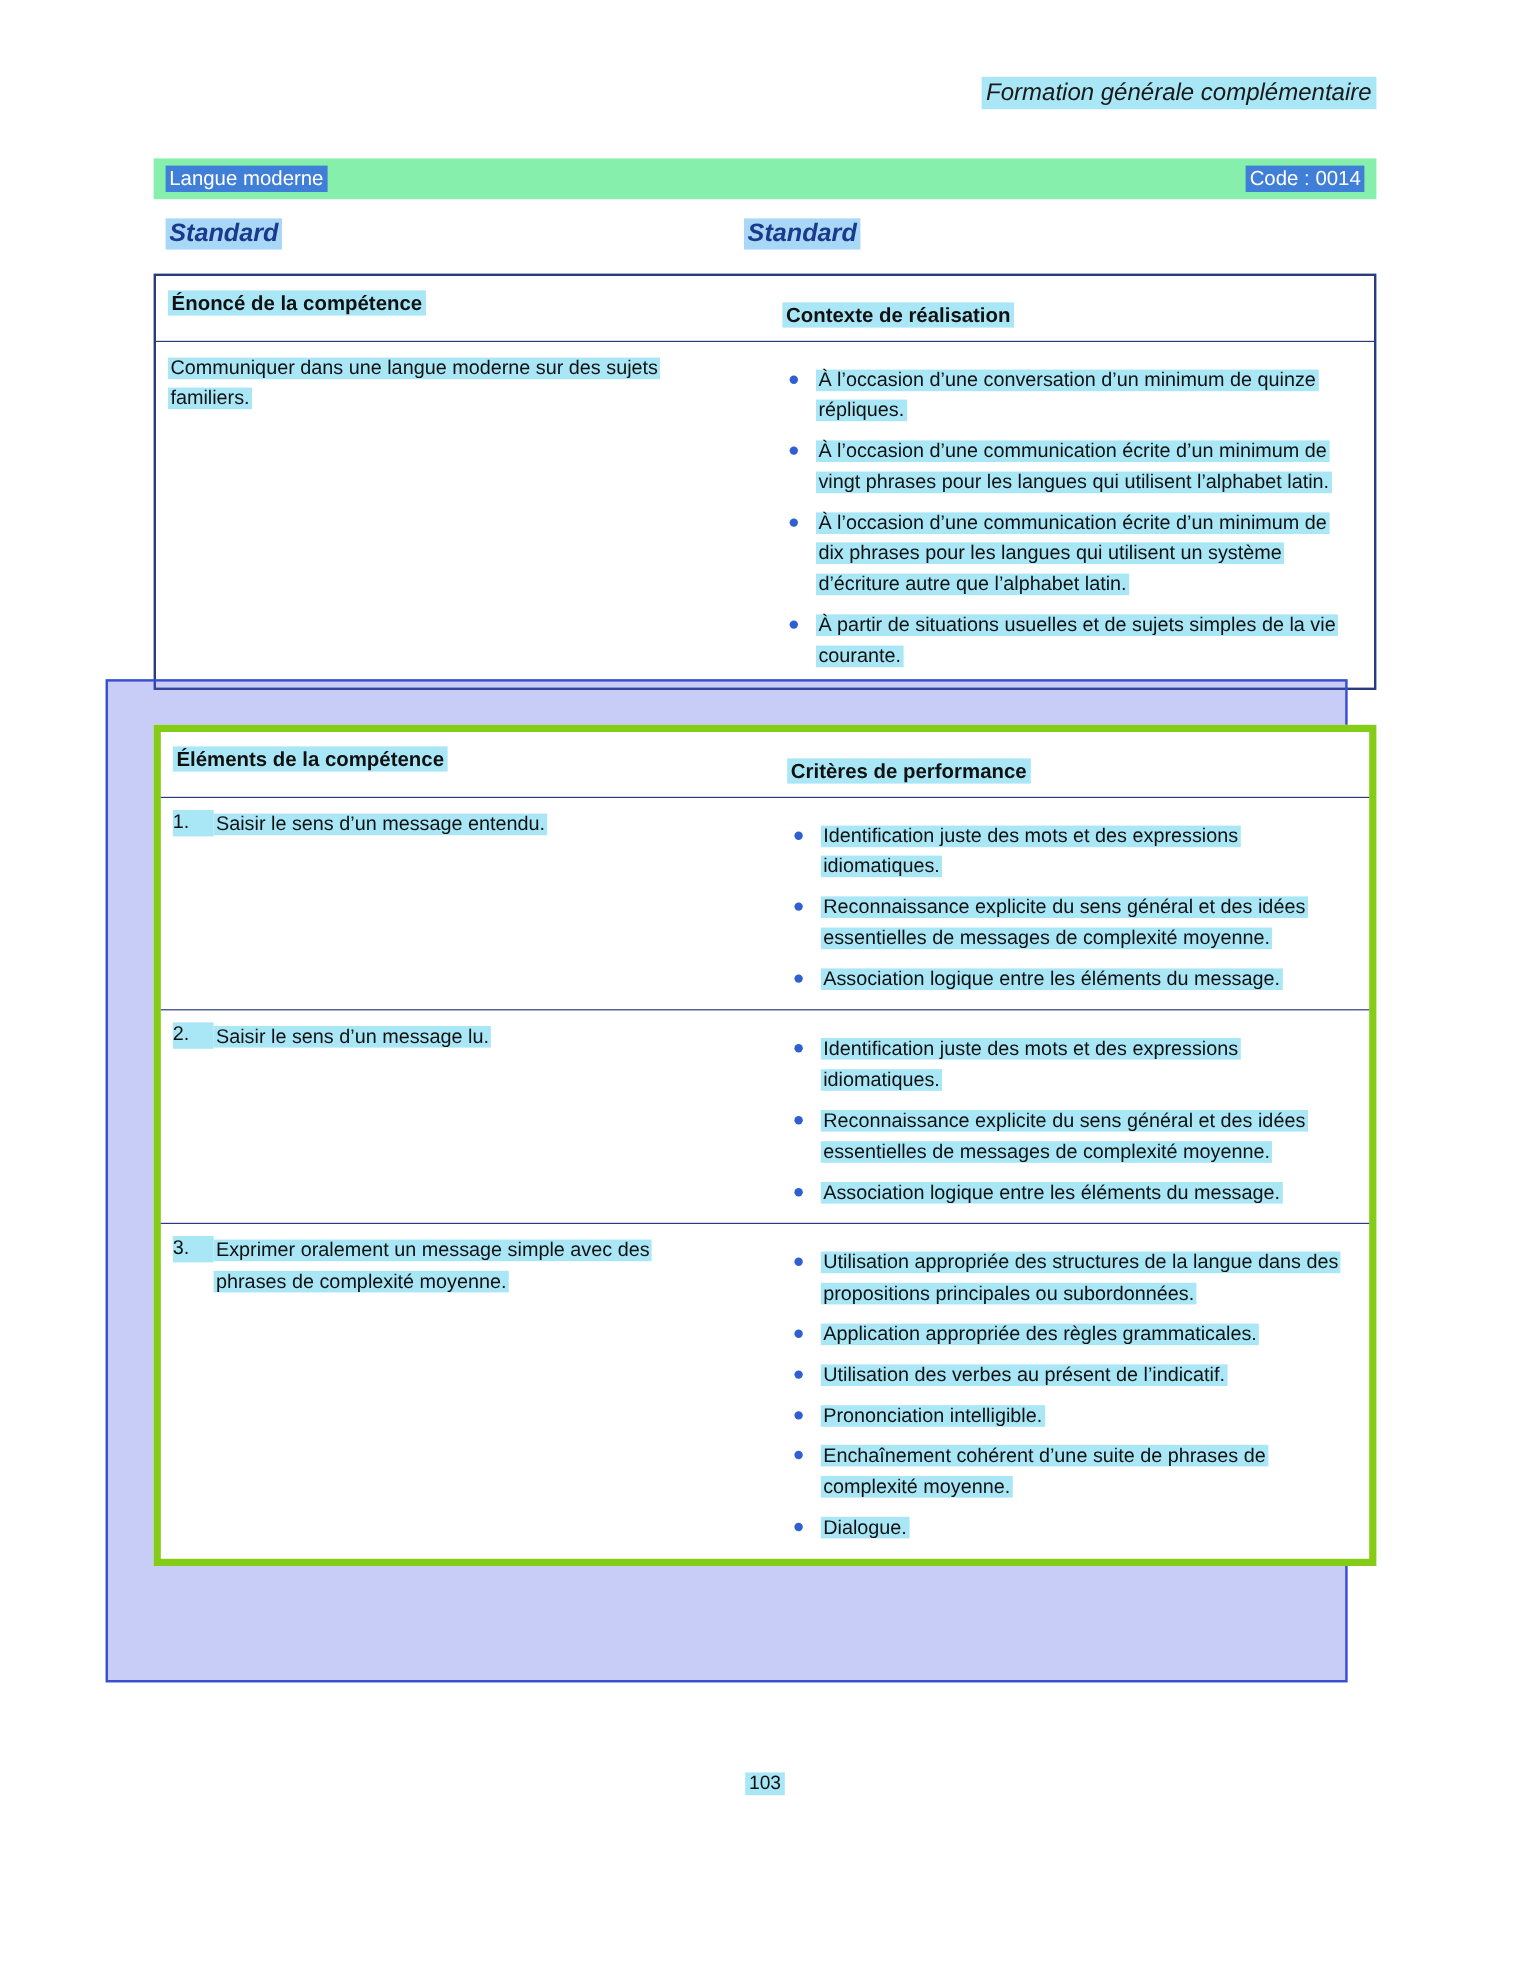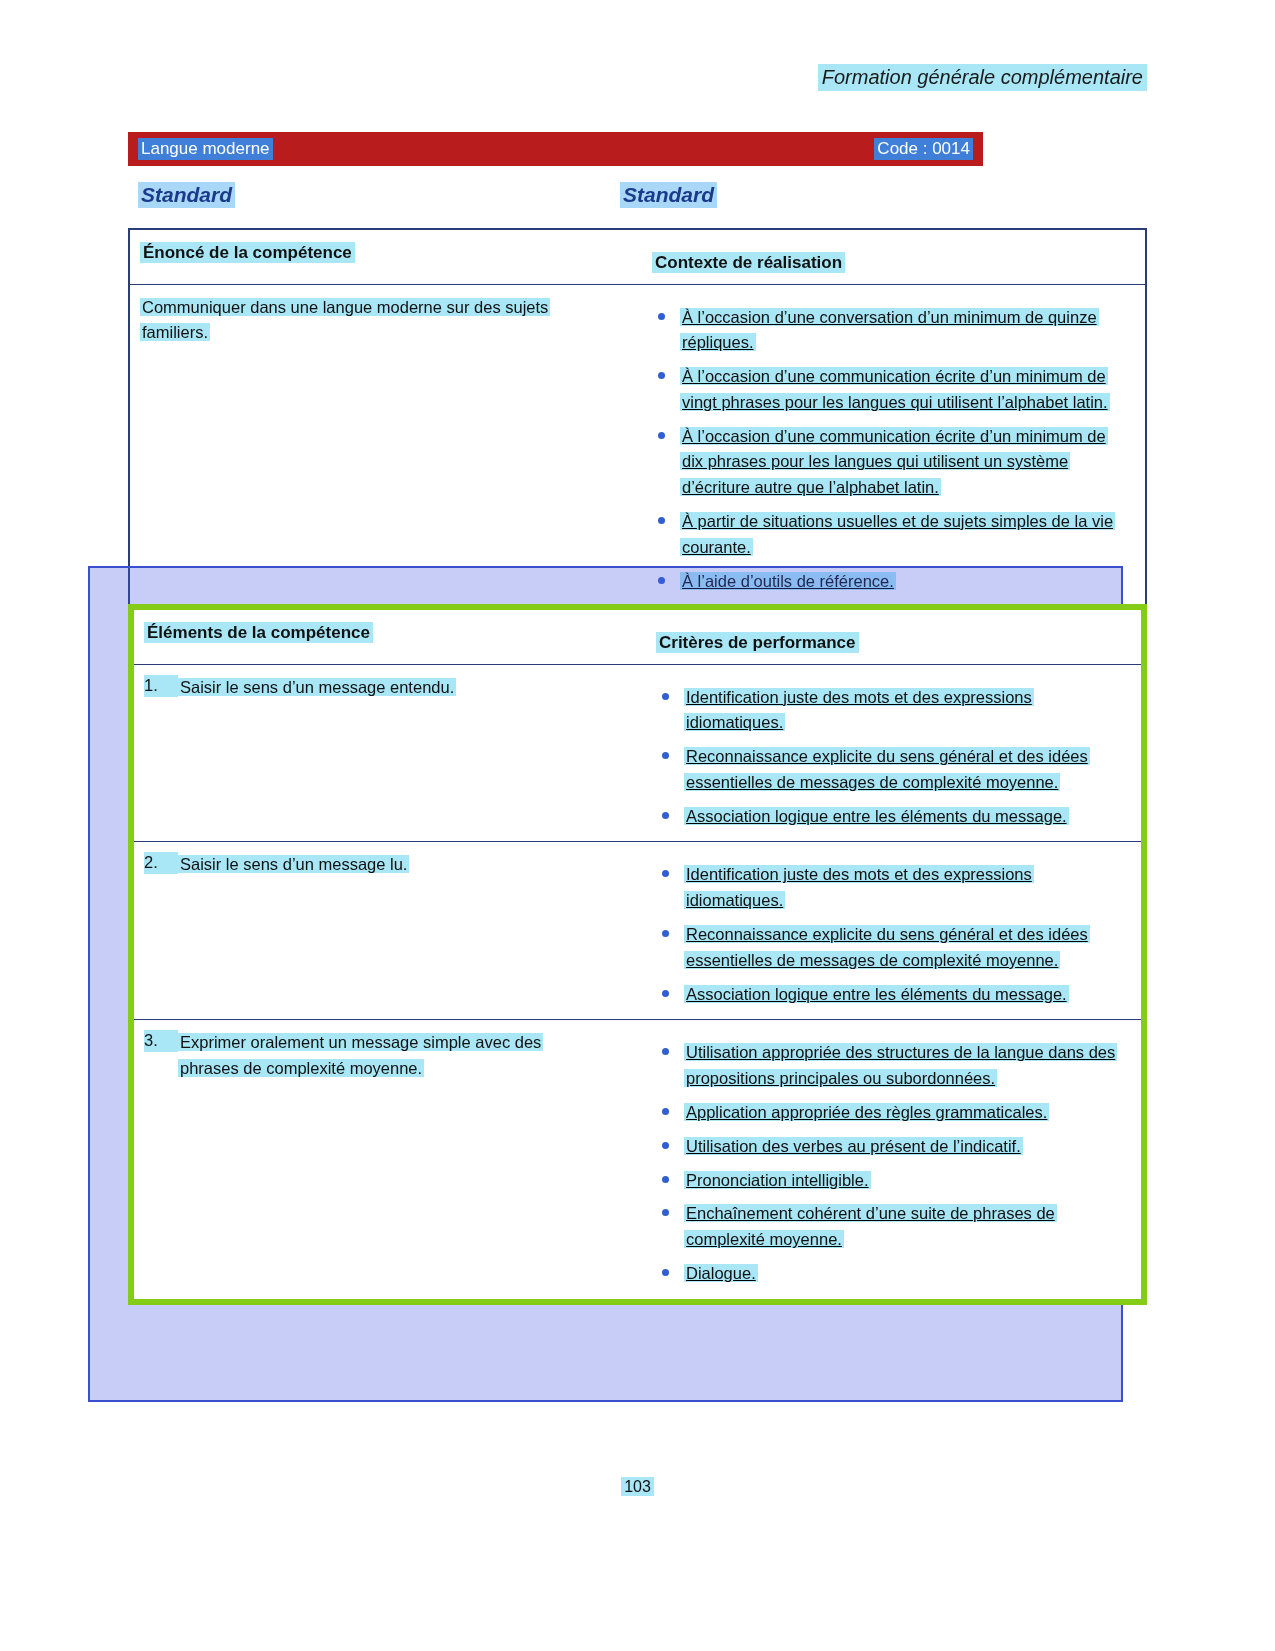--- a/index.html
+++ b/index.html
@@ -26,23 +26,23 @@
     background: #a9e7f7;
     padding: 2px 4px;
     white-space: nowrap;
   }
 
   
   .title-bar {
     position: absolute;
     left: 128px;
     top: 132px;
-    width: 855px;
+    width: 1019px;
     height: 34px;
-    background: #b91c1c;
+    background: #86efac;
     display: flex;
     align-items: center;
     justify-content: space-between;
     box-sizing: border-box;
     padding: 0 10px;
   }
   .title-bar .tb-text {
     font-size: 17px;
     color: #ffffff;
     background: #3f7fd8;
@@ -129,21 +129,20 @@
     display: inline;
     line-height: 1.55;
     box-decoration-break: clone;
     -webkit-box-decoration-break: clone;
   }
 
   ul.bullets {
     list-style: none;
     margin: 0;
     padding: 0;
-    text-decoration: underline;
   }
   ul.bullets li {
     position: relative;
     padding-left: 28px;
     margin-bottom: 8px;
     line-height: 1.55;
   }
   ul.bullets li:last-child { margin-bottom: 0; }
   ul.bullets li .bullet {
     position: absolute;
@@ -236,24 +235,20 @@
           <span class="body-text">À l’occasion d’une communication écrite d’un minimum de vingt phrases pour les langues qui utilisent l’alphabet latin.</span>
         </li>
         <li>
           <span class="bullet"></span>
           <span class="body-text">À l’occasion d’une communication écrite d’un minimum de dix phrases pour les langues qui utilisent un système d’écriture autre que l’alphabet latin.</span>
         </li>
         <li>
           <span class="bullet"></span>
           <span class="body-text">À partir de situations usuelles et de sujets simples de la vie courante.</span>
         </li>
-        <li>
-          <span class="bullet"></span>
-          <span class="body-text">À l’aide d’outils de référence.</span>
-        </li>
       </ul>
     </div>
   </div>
 </div>
 
 <div class="selection-overlay"></div>
 
 <div class="doc-table" id="table-elements">
 
   <div class="row head-row">

